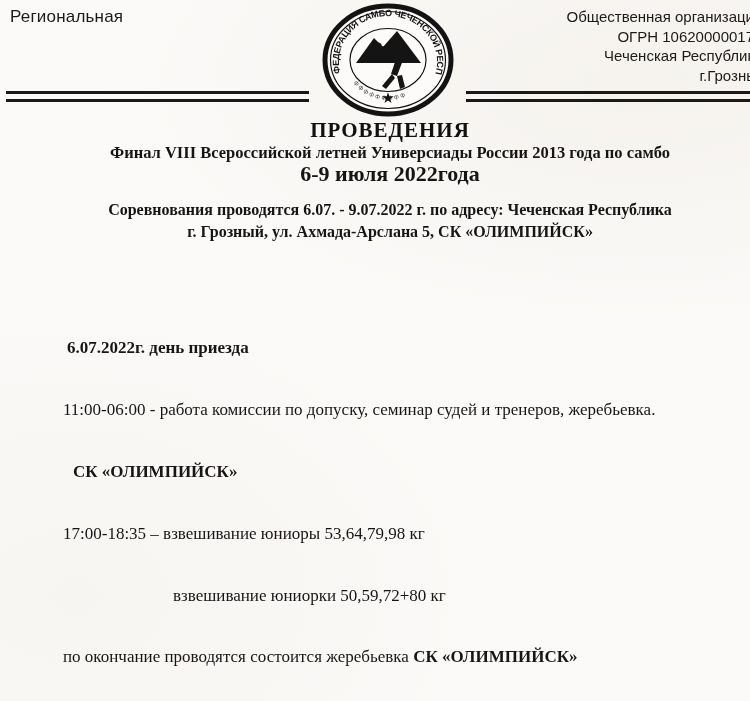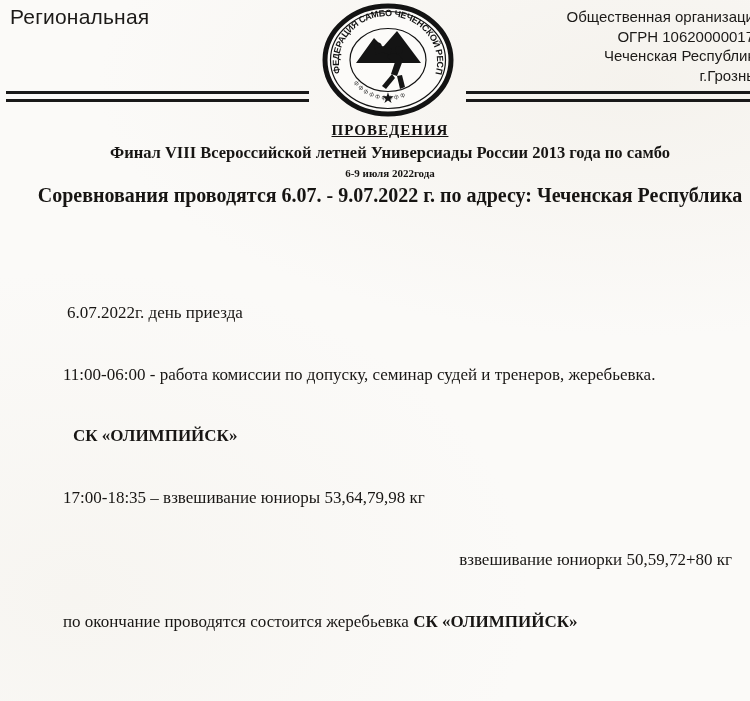--- a/index.html
+++ b/index.html
@@ -17,49 +17,49 @@
       radial-gradient(700px 500px at 10% 85%, rgba(242,239,232,.45) 0%, rgba(242,239,232,0) 65%),
       #fbfaf8;
   }
 
   
   .org {
     position:absolute; top:7px;
     font-family:"Liberation Sans", sans-serif;
     color:#1c1a18;
   }
-  .org-left  { left:10px; font-size:21px; line-height:20px; letter-spacing:.2px; }
+  .org-left  { left:10px; font-size:17px; line-height:20px; letter-spacing:.2px; }
   .org-right { right:-4px; text-align:right; font-size:15px; line-height:19.5px; }
 
   .rule {
     position:absolute; top:91px; height:5px;
     border-top:3.5px solid #191919; border-bottom:3.5px solid #191919;
   }
   .rule-left  { left:6px;  width:303px; }
   .rule-right { left:466px; right:0; }
 
   .seal { position:absolute; left:320px; top:3px; width:136px; height:115px; }
 
   
   .content { position:absolute; left:0; top:118px; width:750px; }
   .centered { width:720px; margin-left:30px; text-align:center; font-weight:bold; }
-  .doc-title    { font-size:15px; line-height:24px; letter-spacing:1px; color:#131110;text-decoration:underline; }
+  .doc-title    { font-size:21px; line-height:24px; letter-spacing:1px; color:#131110; }
   .doc-subtitle { font-size:16.5px; line-height:21px; }
-  .doc-dates    { font-size:11px; line-height:21px;text-align:center; }
-  .venue { margin-top:1px; font-size:20px; line-height:21.5px; }
+  .doc-dates    { font-size:22px; line-height:21px;text-align:center; }
+  .venue { margin-top:15px; font-size:16px; line-height:21.5px; }
 
   .schedule {
     margin:14px 18px 0 63px;
     font-size:17px; line-height:20.6px;
     white-space:pre-wrap; color:#181614;
   }
-  .day-header { font-weight:normal; padding-left:4px; }
+  .day-header { font-weight:bold; padding-left:4px; }
   .b { font-weight:bold; }
   .ind-a { padding-left:10px; }
-  .ind-b { padding-left:110px;text-align:right; }
+  .ind-b { padding-left:110px; }
 </style>
 </head>
 <body>
 
 <div class="page">
 
   <div class="org org-left">
     <div>Региональная</div>
   </div>
 
@@ -106,20 +106,21 @@
   </svg>
 
   <div class="content">
 
     <div class="centered doc-title">ПРОВЕДЕНИЯ</div>
     <div class="centered doc-subtitle">Финал VIII Всероссийской летней Универсиады России 2013 года по самбо</div>
     <div class="centered doc-dates">6-9 июля 2022года</div>
 
     <div class="centered venue">
       <div>Соревнования проводятся 6.07. - 9.07.2022 г. по адресу: Чеченская Республика</div>
+      <div>г. Грозный, ул. Ахмада-Арслана 5, СК «ОЛИМПИЙСК»</div>
     </div>
 
     <div class="schedule">
 
       
       <div class="day-header">6.07.2022г. день приезда</div>
       <div>11:00-06:00 - работа комиссии по допуску, семинар судей и тренеров, жеребьевка.</div>
       <div class="b ind-a">СК «ОЛИМПИЙСК»</div>
       <div>17:00-18:35 – взвешивание юниоры 53,64,79,98 кг</div>
       <div class="ind-b">взвешивание юниорки 50,59,72+80 кг</div>

